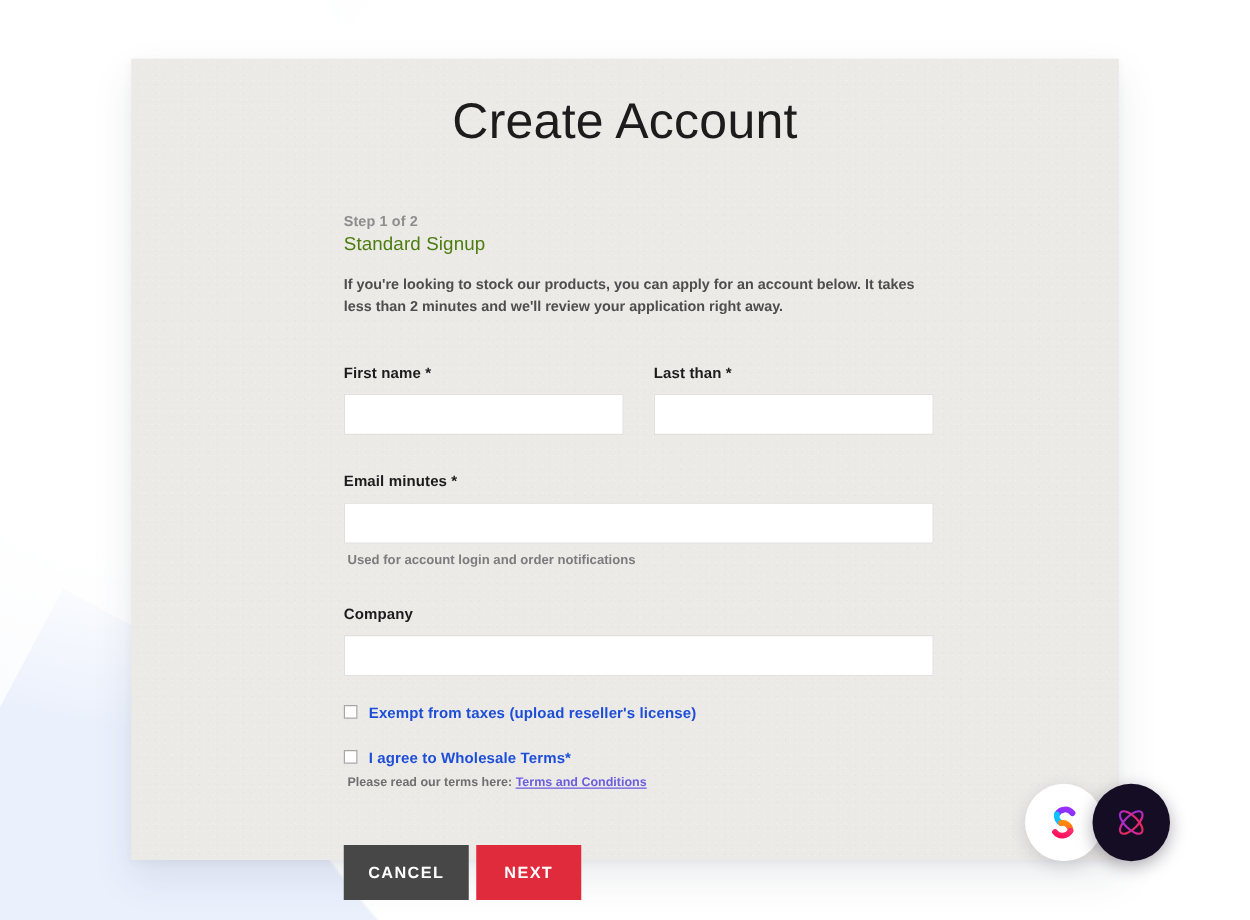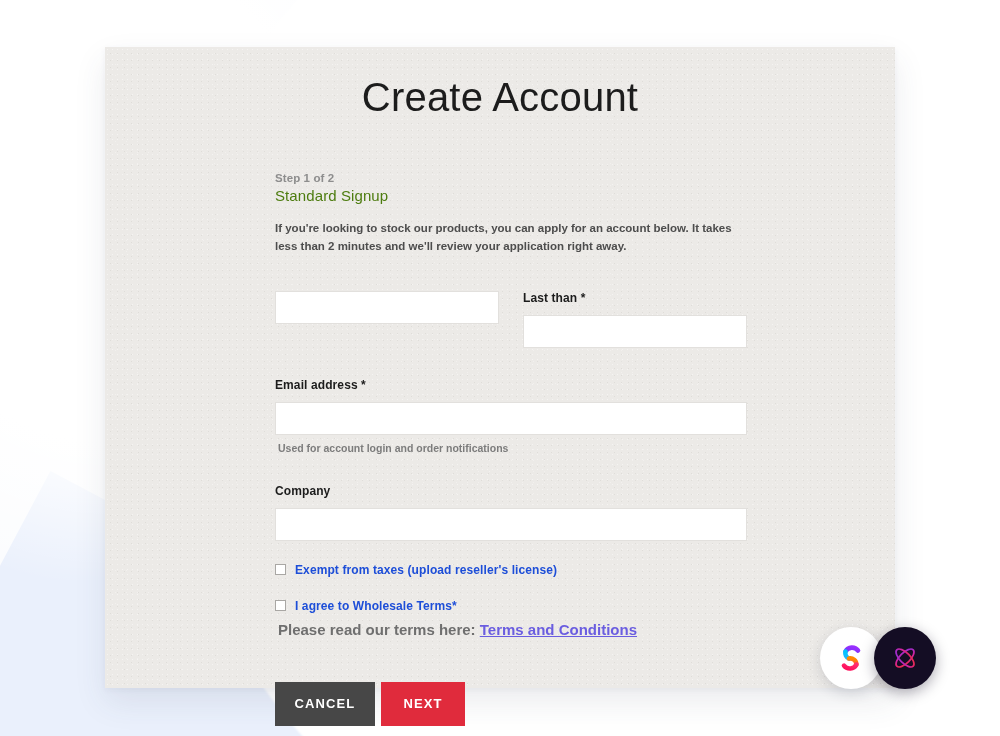--- a/index.html
+++ b/index.html
@@ -217,21 +217,21 @@
   }
 
   .check-label {
     font-size: 12px;
     font-weight: bold;
     color: #1d4ed8;
     letter-spacing: .1px;
   }
 
   .terms-note {
-    font-size: 15px;
+    font-size: 10px;
     font-weight: bold;
     color: #6f6f6f;
     margin-top: 8px;
     margin-left: 3px;
   }
 
   .terms-link {
     color: #6a5de0;
     text-decoration: underline;
     font-weight: bold;
@@ -315,30 +315,31 @@
     <h1 class="page-title">Create Account</h1>
 
     <div class="form-col">
 
       <div class="step-label">Step 1 of 2</div>
       <div class="step-title">Standard Signup</div>
       <p class="intro">If you're looking to stock our products, you can apply for an account below. It takes less than 2 minutes and we'll review your application right away.</p>
 
       <div class="row">
         <div class="field">
+          <label class="field-label">First name *</label>
           <input class="text-input" type="text" placeholder="" style="">
         </div>
         <div class="field">
           <label class="field-label">Last than *</label>
           <input class="text-input" type="text" placeholder="" style="">
         </div>
       </div>
 
       <div class="block">
-        <label class="field-label">Email address *</label>
+        <label class="field-label">Email minutes *</label>
         <input class="text-input" type="email" placeholder="" style="">
         <div class="helper">Used for account login and order notifications</div>
       </div>
 
       <div class="block">
         <label class="field-label">Company</label>
         <input class="text-input" type="text" placeholder="" style="">
       </div>
 
       <div class="check-row">

